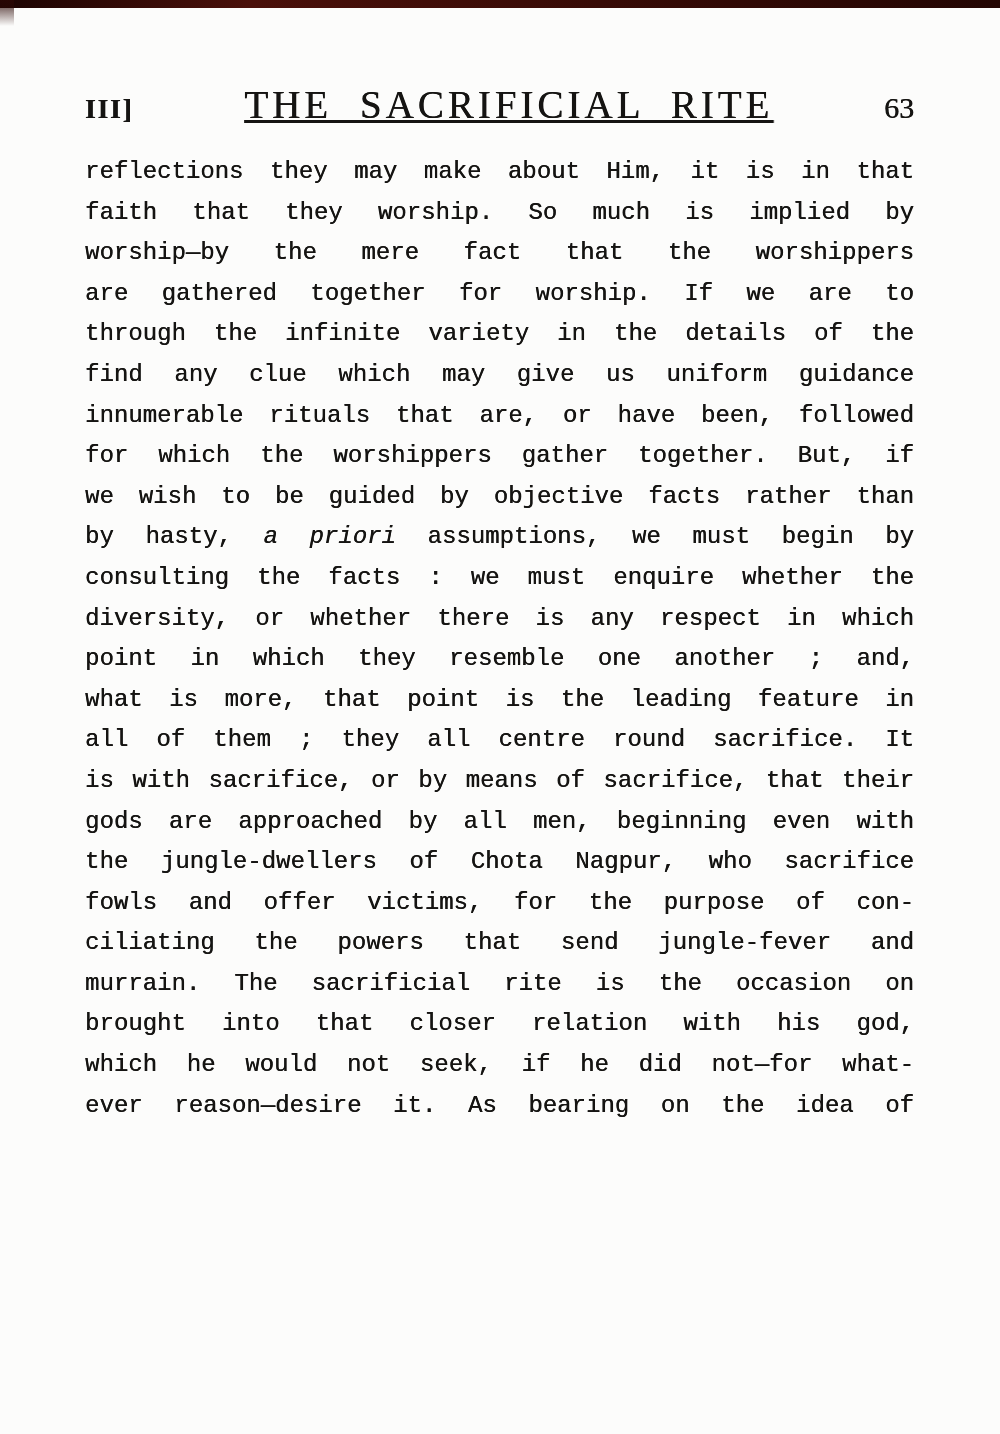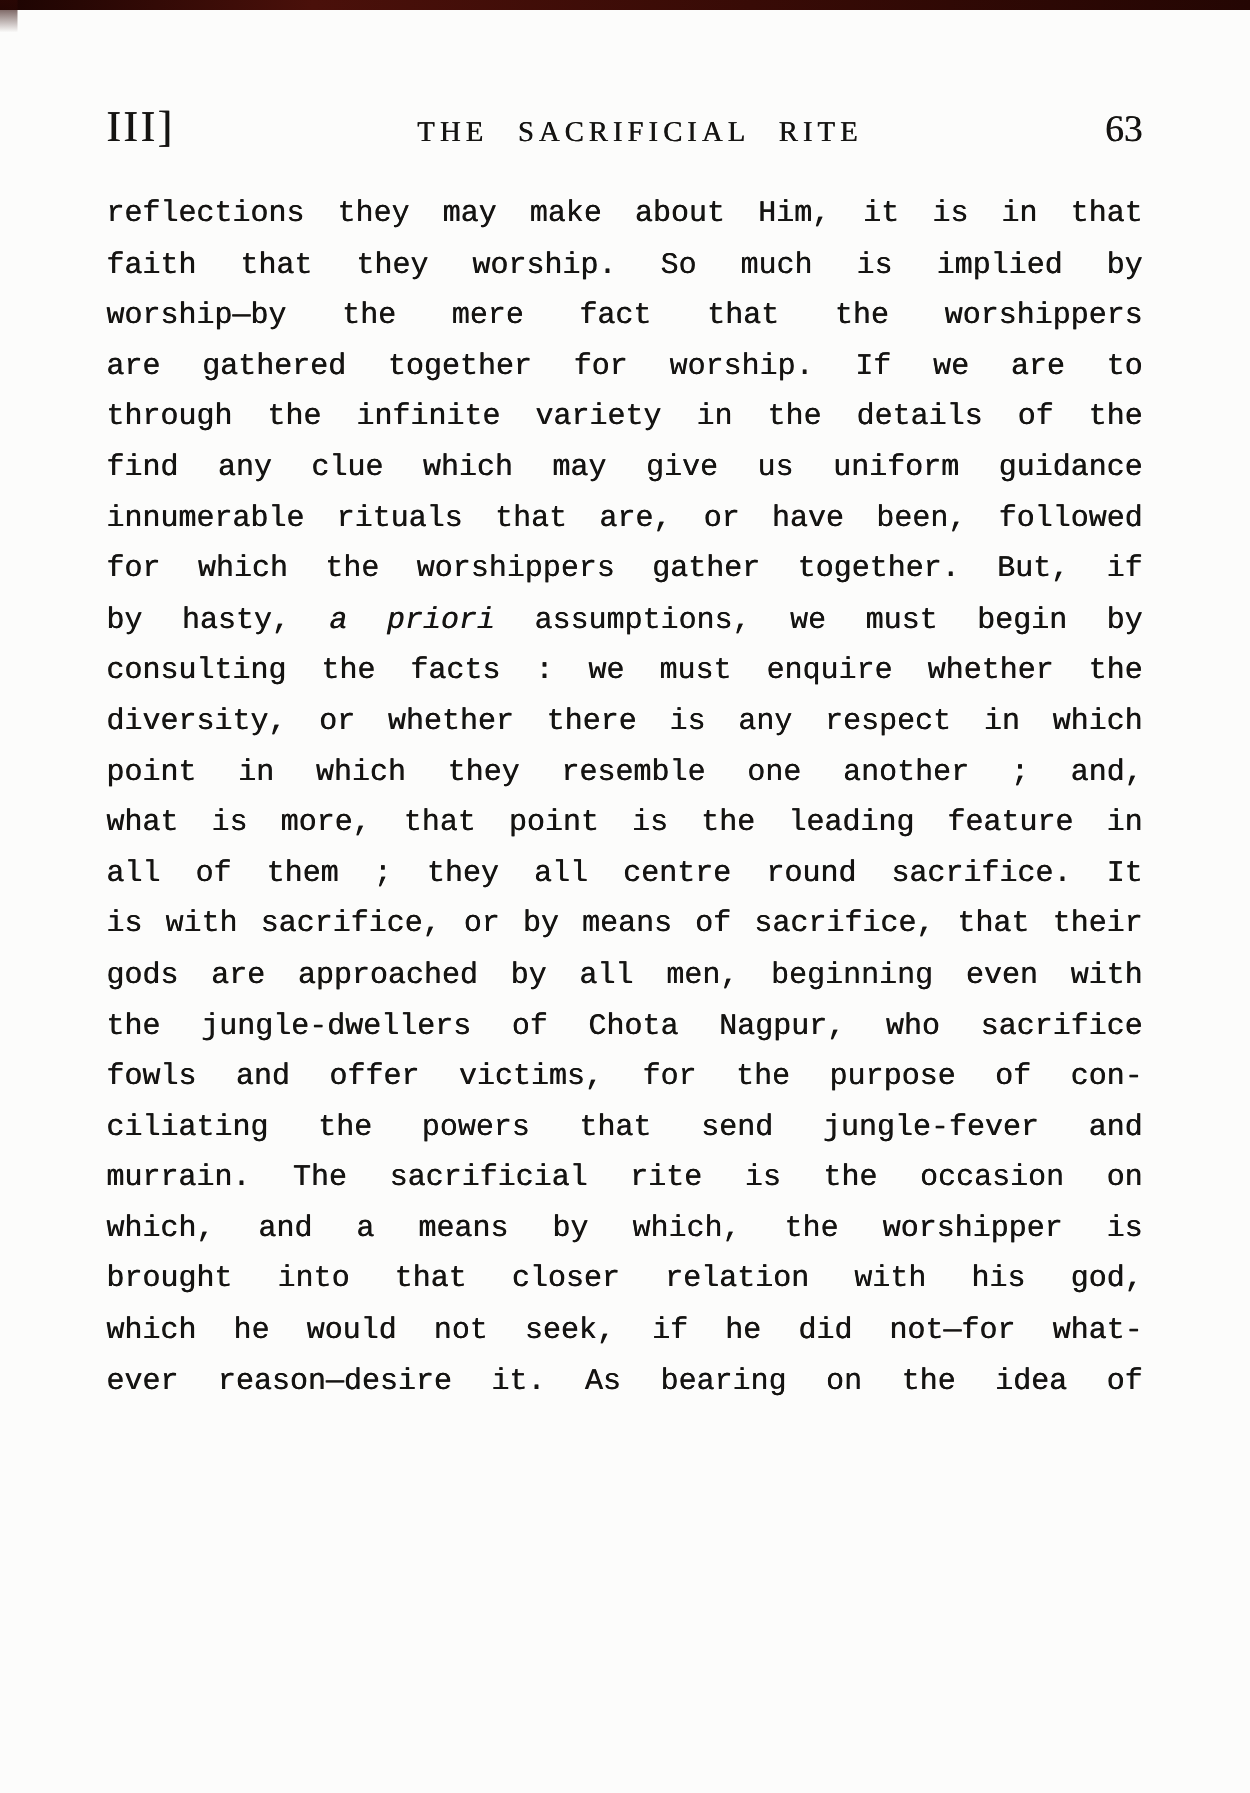--- a/index.html
+++ b/index.html
@@ -32,27 +32,29 @@
     top: 82px;
     left: 85px;
     right: 86px;
     display: flex;
     justify-content: space-between;
     align-items: baseline;
     font-size: 31px;
     text-shadow: 0.4px 0 0 currentColor;
   }
   .folio {
-    font-size: 35px;
+    font-size: 27px;
     letter-spacing: 2px;
+    font-weight: bold;
   }
   .header-title {
     letter-spacing: 4px;
     word-spacing: 14px;
-    font-size: 23px;
+    font-size: 39px;
+    text-decoration: underline;
   }
   .page-number {
     font-size: 30px;
   }
   .text-block {
     position: absolute;
     top: 152px;
     left: 85px;
     right: 86px;
   }
@@ -85,31 +87,31 @@
 
   <div class="text-block">
       <div class="line"><span>reflections they may make about Him, it is in that</span></div>
       <div class="line"><span>faith that they worship.  So much is implied by</span></div>
       <div class="line"><span>worship—by the mere fact that the worshippers</span></div>
       <div class="line"><span>are gathered together for worship.  If we are to</span></div>
       <div class="line"><span>through the infinite variety in the details of the</span></div>
       <div class="line"><span>find any clue which may give us uniform guidance</span></div>
       <div class="line"><span>innumerable rituals that are, or have been, followed</span></div>
       <div class="line"><span>for which the worshippers gather together.  But, if</span></div>
+      <div class="line"><span>we wish to be guided by objective facts rather than</span></div>
       <div class="line"><span>by hasty, </span><span class="it">a priori</span><span> assumptions, we must begin by</span></div>
       <div class="line"><span>consulting the facts : we must enquire whether the</span></div>
       <div class="line"><span>diversity, or whether there is any respect in which</span></div>
       <div class="line"><span>point in which they resemble one another ; and,</span></div>
       <div class="line"><span>what is more, that point is the leading feature in</span></div>
       <div class="line"><span>all of them ; they all centre round sacrifice.  It</span></div>
       <div class="line"><span>is with sacrifice, or by means of sacrifice, that their</span></div>
       <div class="line"><span>gods are approached by all men, beginning even with</span></div>
       <div class="line"><span>the jungle-dwellers of Chota Nagpur, who sacrifice</span></div>
       <div class="line"><span>fowls and offer victims, for the purpose of con-</span></div>
       <div class="line"><span>ciliating the powers that send jungle-fever and</span></div>
       <div class="line"><span>murrain.  The sacrificial rite is the occasion on</span></div>
-      <div class="line"><span>which, and a means by which, the worshipper is</span></div>
       <div class="line"><span>brought into that closer relation with his god,</span></div>
       <div class="line"><span>which he would not seek, if he did not—for what-</span></div>
       <div class="line"><span>ever reason—desire it.  As bearing on the idea of</span></div>
     </div>
 
 </div>
 
 </body></html>

